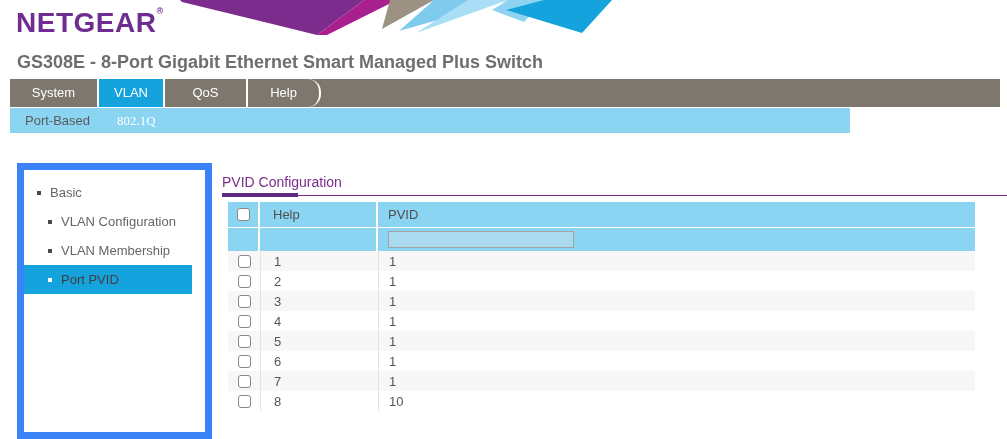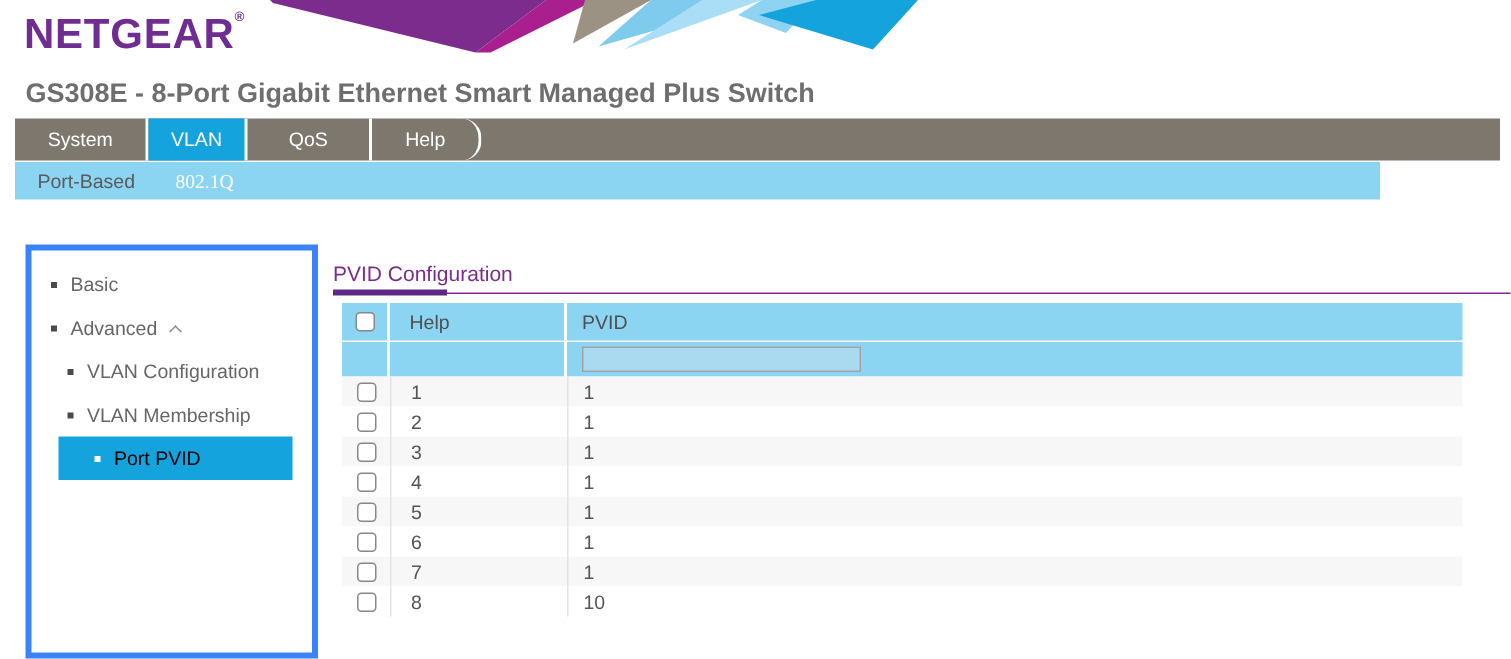--- a/index.html
+++ b/index.html
@@ -36,43 +36,43 @@
     position:absolute;left:10px;top:79px;width:990px;height:28px;
     background:var(--nav-gray);display:flex;
   }
   .nav-tab{
     height:28px;line-height:28px;text-align:center;
     color:#fff;font-size:13px;border-right:2px solid #fff;cursor:pointer;
   }
   .nav-tab.active{background:var(--active-cyan);}
   
   .subnav-bar{
-    position:absolute;left:10px;top:108px;width:910px;height:25px;
+    position:absolute;left:10px;top:108px;width:840px;height:25px;
     background:var(--light-blue);display:flex;align-items:center;
     font-size:13px;
   }
   .subnav-item{color:#5b5b5b;cursor:pointer;}
   .subnav-item.first{margin-left:15px;}
   .subnav-item.rest{margin-left:27px;}
   .subnav-item.active{color:#fff;font-family:Liberation Serif, serif;}
   
   .sidebar{
     position:absolute;left:17px;top:163px;width:195px;height:276px;
-    border:4px solid #3b82f6;background:#fff;padding-top:8px;
+    border:7px solid #3b82f6;background:#fff;padding-top:8px;
   }
   .side-item{
     height:29px;display:flex;align-items:center;
     font-size:13px;color:#666;margin-right:13px;cursor:pointer;
   }
   .side-item.lvl1{padding-left:13px;}
   .side-item.lvl2{padding-left:24px;}
   .side-item .bullet{
     width:4px;height:4px;background:#4a4a4a;margin-right:9px;flex:0 0 auto;
   }
-  .side-item.selected{background:var(--active-cyan);color:#000000;margin-left:18px;}
+  .side-item.selected{background:var(--active-cyan);color:#404040;}
   .side-item.selected .bullet{background:#fff;}
   .chev-up{
     width:6px;height:6px;border-left:1.5px solid #8a8a8a;border-top:1.5px solid #8a8a8a;
     transform:rotate(45deg);margin-left:9px;margin-top:4px;
   }
   
   .section-wrap{position:absolute;left:222px;top:174px;width:785px;}
   .section-title{font-size:14px;color:var(--title-purple);padding-bottom:5px;}
   .underline-thin{position:absolute;left:0;top:21px;width:785px;height:1px;background:var(--title-purple);}
   .underline-thick{position:absolute;left:0;top:19px;width:76px;height:4px;background:var(--underline-purple);}
@@ -128,25 +128,20 @@
 <div class="subnav-bar">
     <div class="subnav-item first">Port-Based</div>
     <div class="subnav-item rest active">802.1Q</div>
   </div>
 
 <div class="sidebar">
     <div class="side-item lvl1">
     <span class="bullet"></span>
     <span class="side-label">Basic</span>
   </div>
-    <div class="side-item lvl1">
-    <span class="bullet"></span>
-    <span class="side-label">Advanced</span>
-  <span class="chev-up"></span>
-    </div>
     <div class="side-item lvl2">
     <span class="bullet"></span>
     <span class="side-label">VLAN Configuration</span>
   </div>
     <div class="side-item lvl2">
     <span class="bullet"></span>
     <span class="side-label">VLAN Membership</span>
   </div>
     <div class="side-item lvl2 selected">
     <span class="bullet"></span>

